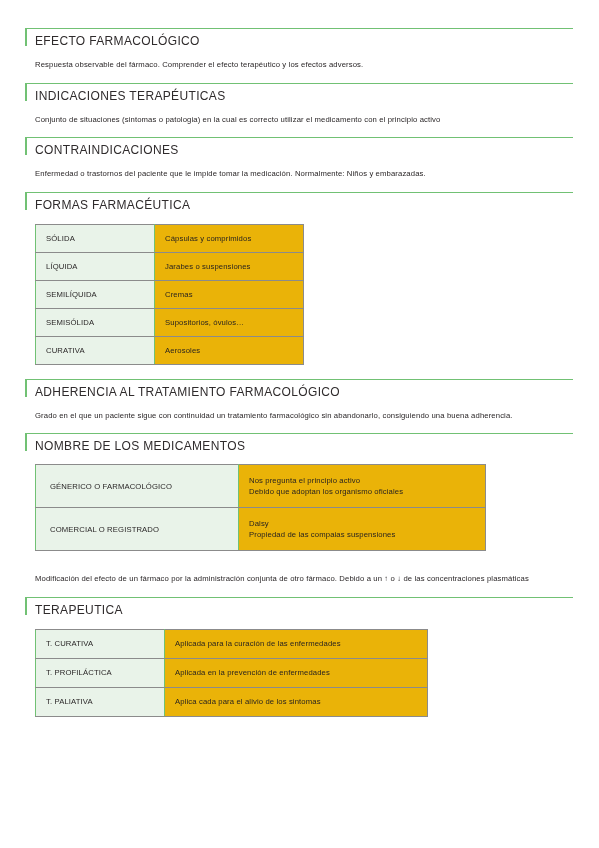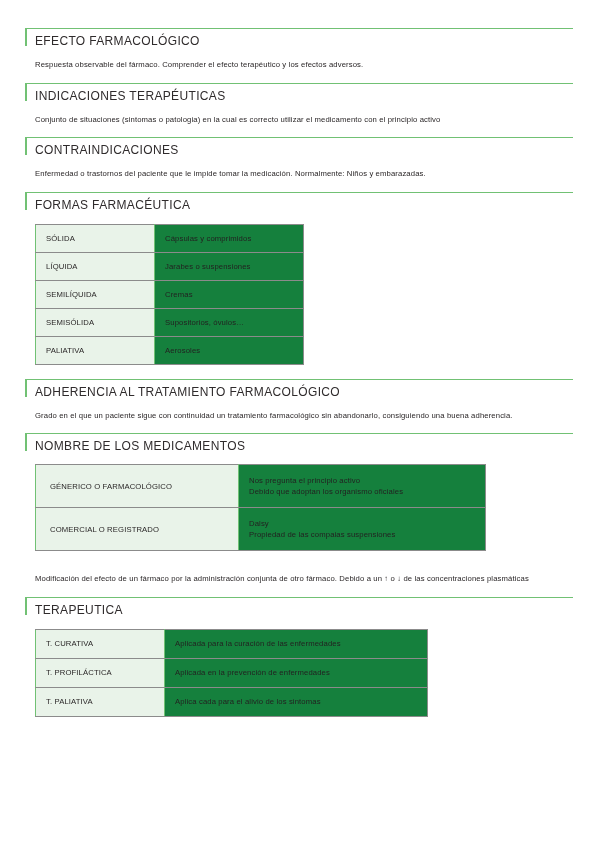--- a/index.html
+++ b/index.html
@@ -75,21 +75,21 @@
     vertical-align: middle;
     line-height: 11.5px;
   }
   .kv-table td.key {
     background: #e9f3e9;
     border-left: 1.5px solid #71c174;
     border-right: 1.5px solid #71c174;
     padding: 7px 8px 7px 10px;
   }
   .kv-table td.val {
-    background: #15803d;
+    background: #eab308;
     padding: 7px 8px 7px 10px;
     margin-top: 40px;
   }
 
   
   .table-formas { width: 232px; }
   .table-formas td.key { width: 100px; }
   .table-formas td.val { width: 130px; }
   .table-formas td { height: 13px; }
 
@@ -144,21 +144,21 @@
       </tr>
       <tr>
         <td class="key">SEMILÍQUIDA</td>
         <td class="val">Cremas</td>
       </tr>
       <tr>
         <td class="key">SEMISÓLIDA</td>
         <td class="val">Supositorios, óvulos…</td>
       </tr>
       <tr>
-        <td class="key">PALIATIVA</td>
+        <td class="key">CURATIVA</td>
         <td class="val">Aerosoles</td>
       </tr>
     </tbody>
   </table>
 
   <div class="section-head">
     <span class="head-text">ADHERENCIA AL TRATAMIENTO FARMACOLÓGICO</span>
   </div>
   <p class="section-body">Grado en el que un paciente sigue con continuidad un tratamiento farmacológico sin abandonarlo, consiguiendo una buena adherencia.</p>
 

